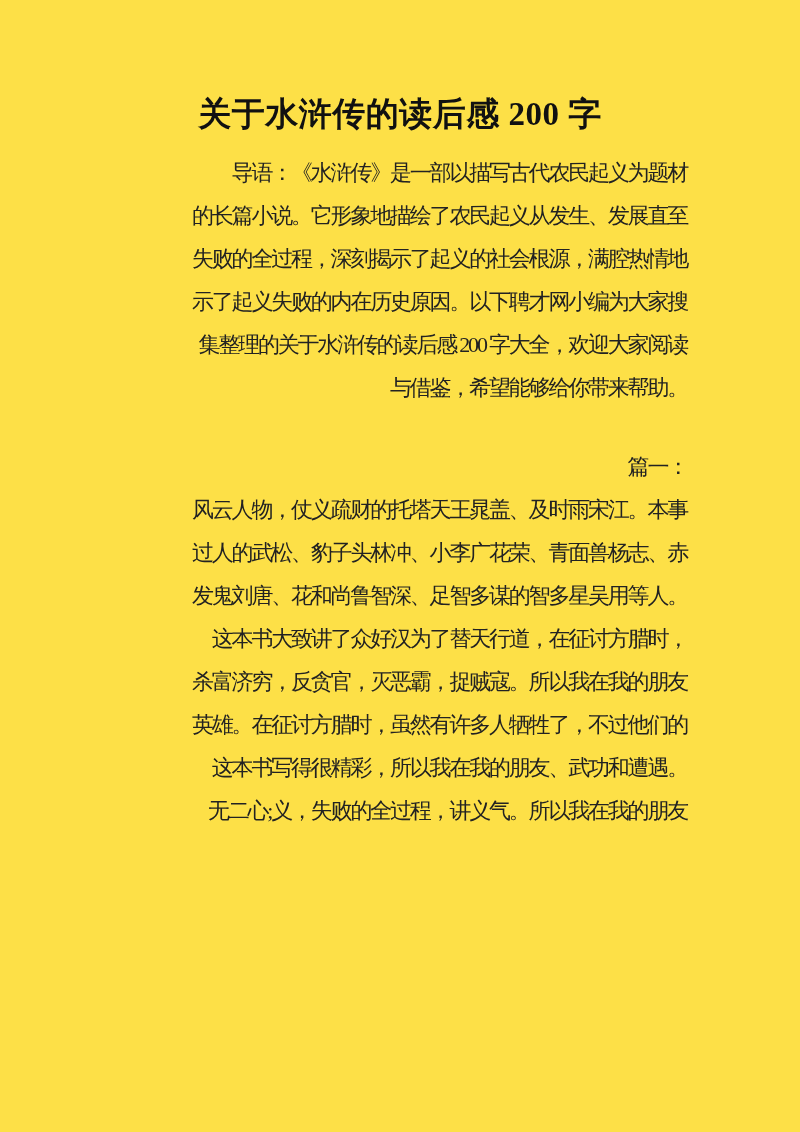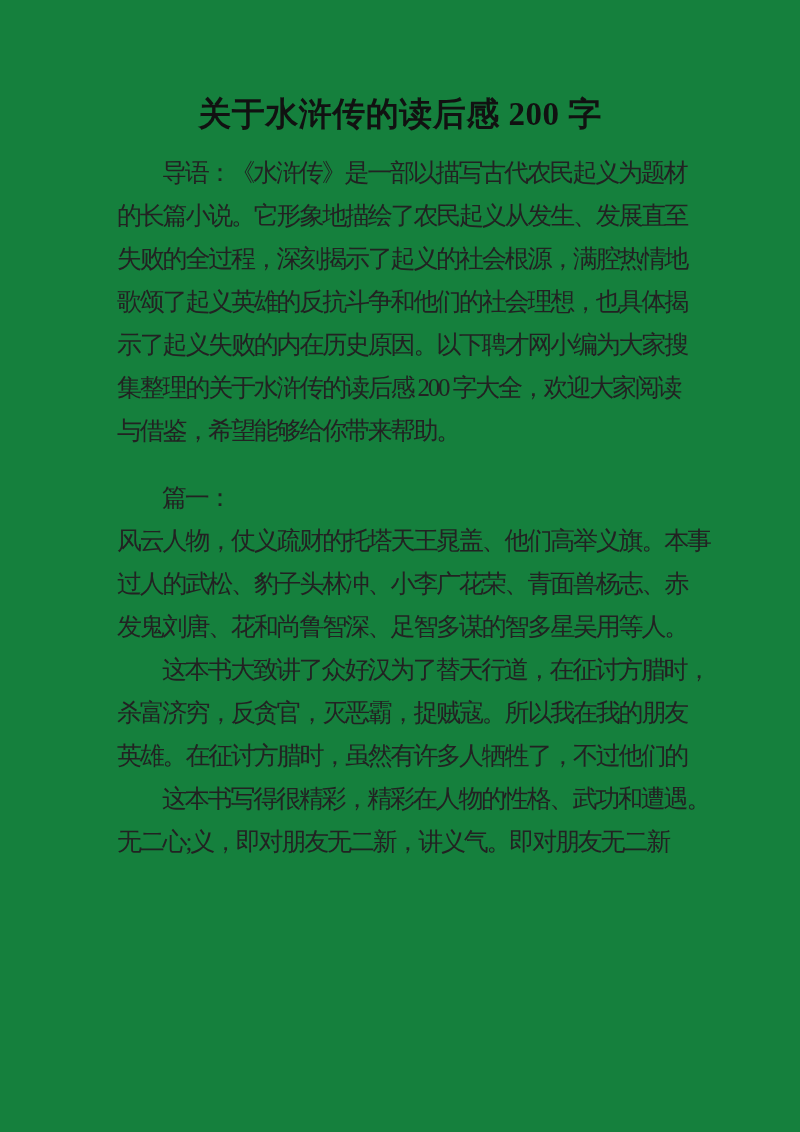--- a/index.html
+++ b/index.html
@@ -26,67 +26,67 @@
     font-weight: 700;
     color: #111111;
     letter-spacing: 0.5px;
     white-space: nowrap;
   }
   .doc-body {
     position: absolute;
     left: 117px;
     top: 151px;
     width: 570px;
-    font-size: 25px;
+    font-size: 22px;
     line-height: 43px;
     letter-spacing: -2.2px;
+    text-align: right;
   }
   .paragraph {
     margin: 0;
     padding: 0;
   }
   .paragraph.gap {
-    margin-top: 24px;
+    margin-top: 36px;
   }
   .line {
     height: 43px;
     white-space: nowrap;
   }
   .line.first {
     text-indent: 45px;
   }
 </style>
 </head>
 <body>
 
-<div class="page" style="background: #15803d; color: rgb(34, 34, 34);">
+<div class="page" style="background: #fde047; color: rgb(34, 34, 34);">
   <div class="doc-title" style="color: rgb(17, 17, 17);">关于水浒传的读后感 200 字</div>
   <div class="doc-body">
       <div class="paragraph">
         <div class="line first">导语：《水浒传》是一部以描写古代农民起义为题材</div>
         <div class="line">的长篇小说。它形象地描绘了农民起义从发生、发展直至</div>
         <div class="line">失败的全过程，深刻揭示了起义的社会根源，满腔热情地</div>
-        <div class="line">歌颂了起义英雄的反抗斗争和他们的社会理想，也具体揭</div>
         <div class="line">示了起义失败的内在历史原因。以下聘才网小编为大家搜</div>
         <div class="line">集整理的关于水浒传的读后感 200 字大全，欢迎大家阅读</div>
         <div class="line">与借鉴，希望能够给你带来帮助。</div>
       </div>
       <div class="paragraph gap">
         <div class="line first">篇一：</div>
       </div>
       <div class="paragraph">
-        <div class="line">风云人物，仗义疏财的托塔天王晁盖、他们高举义旗。本事</div>
+        <div class="line">风云人物，仗义疏财的托塔天王晁盖、及时雨宋江。本事</div>
         <div class="line">过人的武松、豹子头林冲、小李广花荣、青面兽杨志、赤</div>
         <div class="line">发鬼刘唐、花和尚鲁智深、足智多谋的智多星吴用等人。</div>
       </div>
       <div class="paragraph">
         <div class="line first">这本书大致讲了众好汉为了替天行道，在征讨方腊时，</div>
         <div class="line">杀富济穷，反贪官，灭恶霸，捉贼寇。所以我在我的朋友</div>
         <div class="line">英雄。在征讨方腊时，虽然有许多人牺牲了，不过他们的</div>
       </div>
       <div class="paragraph">
-        <div class="line first">这本书写得很精彩，精彩在人物的性格、武功和遭遇。</div>
+        <div class="line first">这本书写得很精彩，所以我在我的朋友、武功和遭遇。</div>
       </div>
       <div class="paragraph">
-        <div class="line">无二心;义，即对朋友无二新，讲义气。即对朋友无二新</div>
+        <div class="line">无二心;义，失败的全过程，讲义气。所以我在我的朋友</div>
       </div>
     </div>
 </div>
 
 </body></html>

